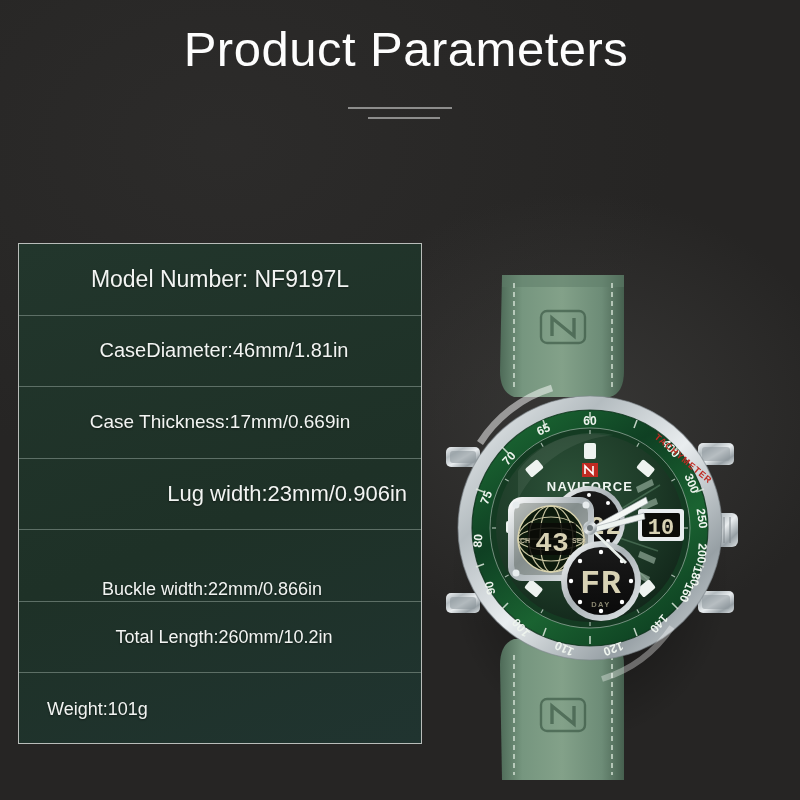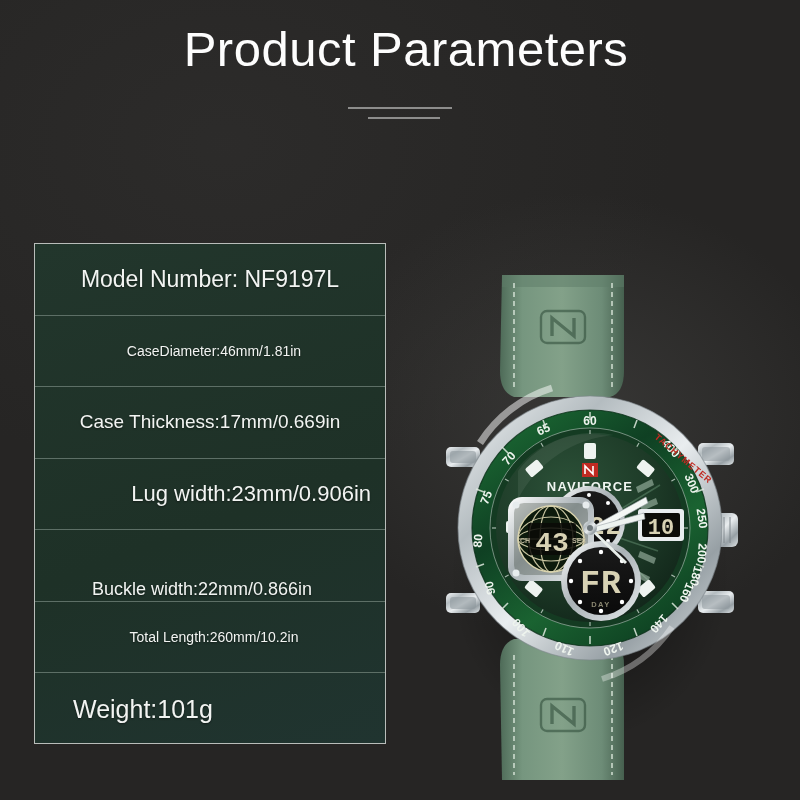--- a/index.html
+++ b/index.html
@@ -31,22 +31,22 @@
     white-space:nowrap;
   }
   .rule-wrap{ position:absolute; left:0; right:0; top:104px; height:24px; }
   .rule{ position:absolute; height:2px; background:#8d8d8c; }
   .rule.top{ left:348px; width:104px; top:3px; }
   .rule.bottom{ left:368px; width:72px; top:13px; }
 
   
   .spec-panel{
     position:absolute;
-    left:34px; top:243px;
-    width:352px; height:501px;
+    left:18px; top:243px;
+    width:404px; height:501px;
     background:linear-gradient(160deg,#22362c 0%,#1e3127 55%,#203430 100%);
     border:1px solid #b9bdba;
     overflow:visible;
   }
   .spec-row{
     position:relative;
     height:71.57px;
     display:flex;
     align-items:center;
     border-bottom:1px solid #5d6f66;
@@ -56,31 +56,31 @@
   .spec-row .txt{
     color:#f2f4f2;
     white-space:nowrap;
     text-shadow:0 1px 2px rgba(0,0,0,.45);
     font-weight:400;
   }
   
   .r0{ justify-content:center; }
   .r0 .txt{ font-size:23px; }
   .r1{ justify-content:center; }
-  .r1 .txt{ font-size:14px; transform:translateX(4px); }
+  .r1 .txt{ font-size:20px; transform:translateX(4px); }
   .r2{ justify-content:center; }
   .r2 .txt{ font-size:19px; transform:translateX(-4px);margin-left:8px; }
   .r3{ justify-content:flex-end; }
   .r3 .txt{ font-size:22px; margin-left:-24px; }
   .r4{ justify-content:center; }
   .r4 .txt{ font-size:18px; transform:translateX(-8px);margin-top:48px; }
   .r5{ justify-content:center; }
-  .r5 .txt{ font-size:14px; transform:translateX(4px); }
+  .r5 .txt{ font-size:18px; transform:translateX(4px); }
   .r6{ justify-content:flex-start; }
-  .r6 .txt{ font-size:25px; margin-left:24px; }
+  .r6 .txt{ font-size:18px; margin-left:14px; }
 
   
   .watch{
     position:absolute;
     left:440px; top:275px;
     width:300px; height:505px;
   }
   .watch svg{ display:block; width:100%; height:100%; }
 </style>
 </head>

